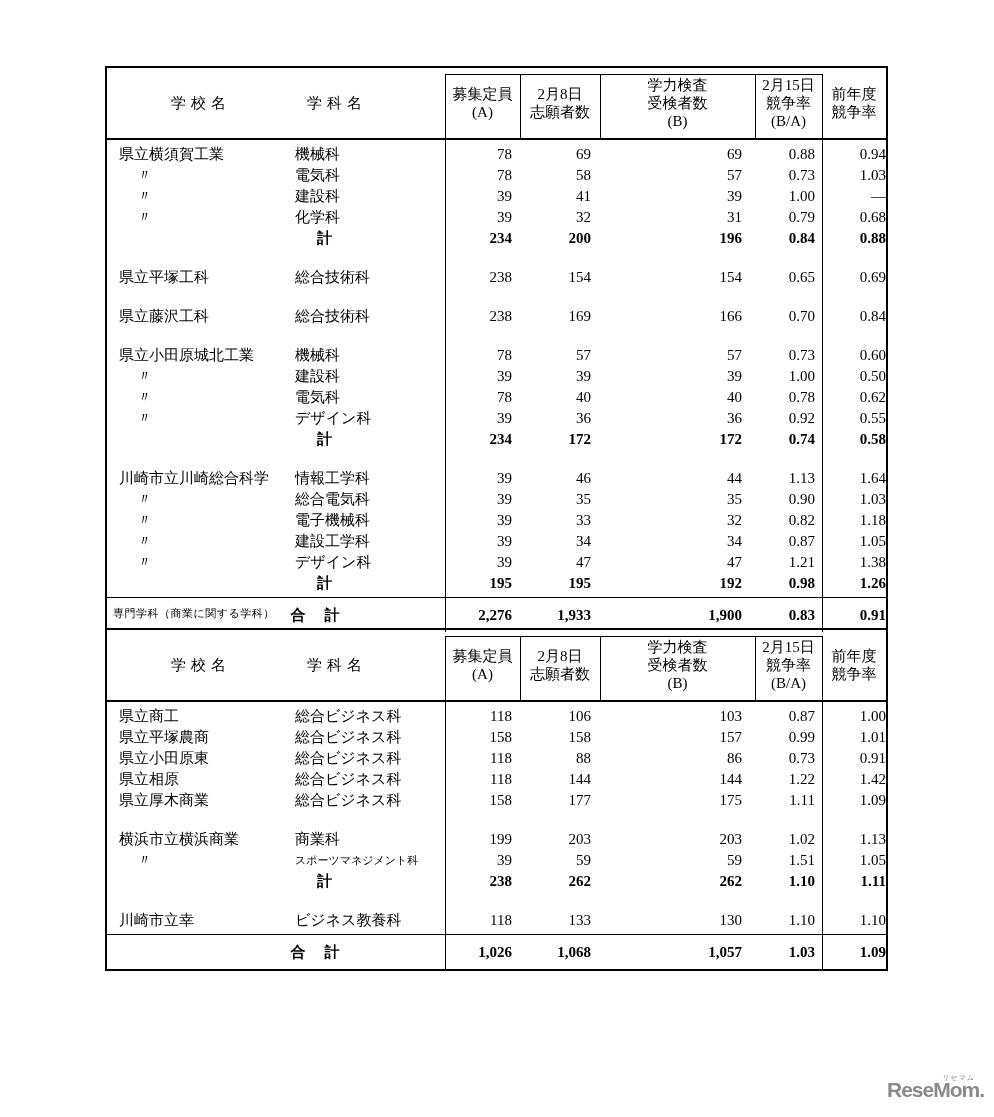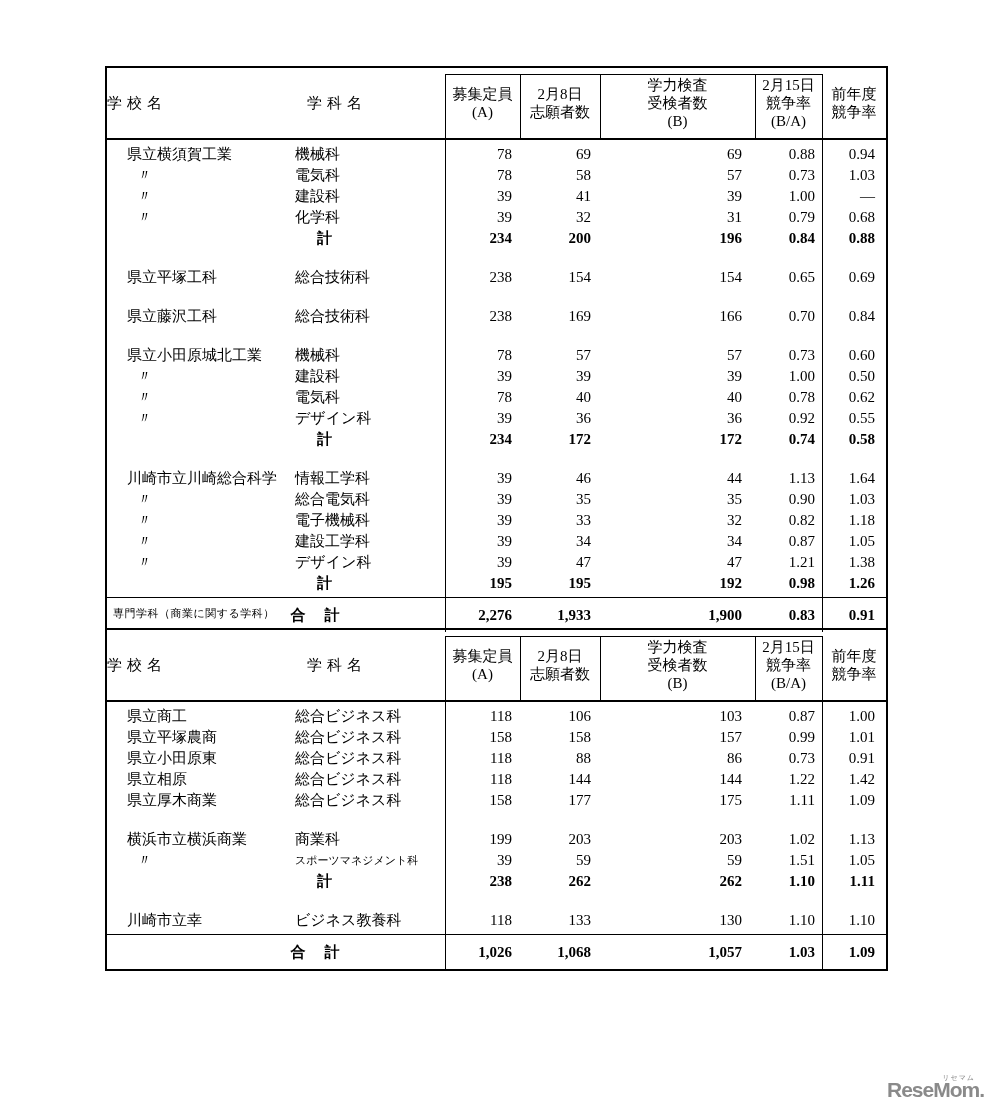--- a/index.html
+++ b/index.html
@@ -26,41 +26,41 @@
   .v-b { left:493px; }
   .v-c { left:648px; }
   .boxtop { position:absolute; top:6px; left:338px; width:378px; height:1px; background:#000; }
 
   .thead {
     position:relative; height:70px; border-bottom:2px solid #000;
     display:grid; grid-template-columns:188px 150px 75px 80px 155px 67px 64px;
     align-items:center;
   }
   .hcell { text-align:center; font-size:15px; line-height:1.22; }
-  .hcell-school { text-align:left; padding-left:0; letter-spacing:5px; }
+  .hcell-school { text-align:center; padding-left:0; letter-spacing:5px; }
   .hcell-dept   { text-align:left; padding-left:12px; letter-spacing:5px; }
 
   .tbody { padding:4px 0 3px 0; }
   .group + .group { margin-top:18px; }
   .row {
     display:grid; grid-template-columns:188px 150px 75px 80px 155px 67px 64px;
     height:21px; align-items:center; font-size:15px; line-height:1;
   }
   .row.bold { font-weight:bold; }
   .cell { white-space:nowrap; overflow:visible; }
-  .cell-school { padding-left:20px; }
+  .cell-school { padding-left:12px; }
   .cell-school.ditto { padding-left:30px; }
   .cell-dept.sum { padding-left:22px; }
   .cell-dept.small { font-size:11px; }
   .num { text-align:right; }
   .cell-capacity  { padding-right:8px; }
   .cell-applicants{ padding-right:9px; }
   .cell-examinees { padding-right:13px; }
   .cell-ratio     { padding-right:7px; }
-  .cell-prev      { padding-right:11px; }
+  .cell-prev      { }
 
   .trow {
     display:grid; grid-template-columns:338px 75px 80px 155px 67px 64px;
     height:34px; align-items:center; border-top:1px solid #000;
     font-weight:bold; font-size:15px;font-family:Liberation Serif, serif;
   }
   .trow .label { text-align:center; padding-left:80px; letter-spacing:2px; }
 
   .logo {
     position:absolute; right:10px; top:1078px; color:#8a8a8a;

